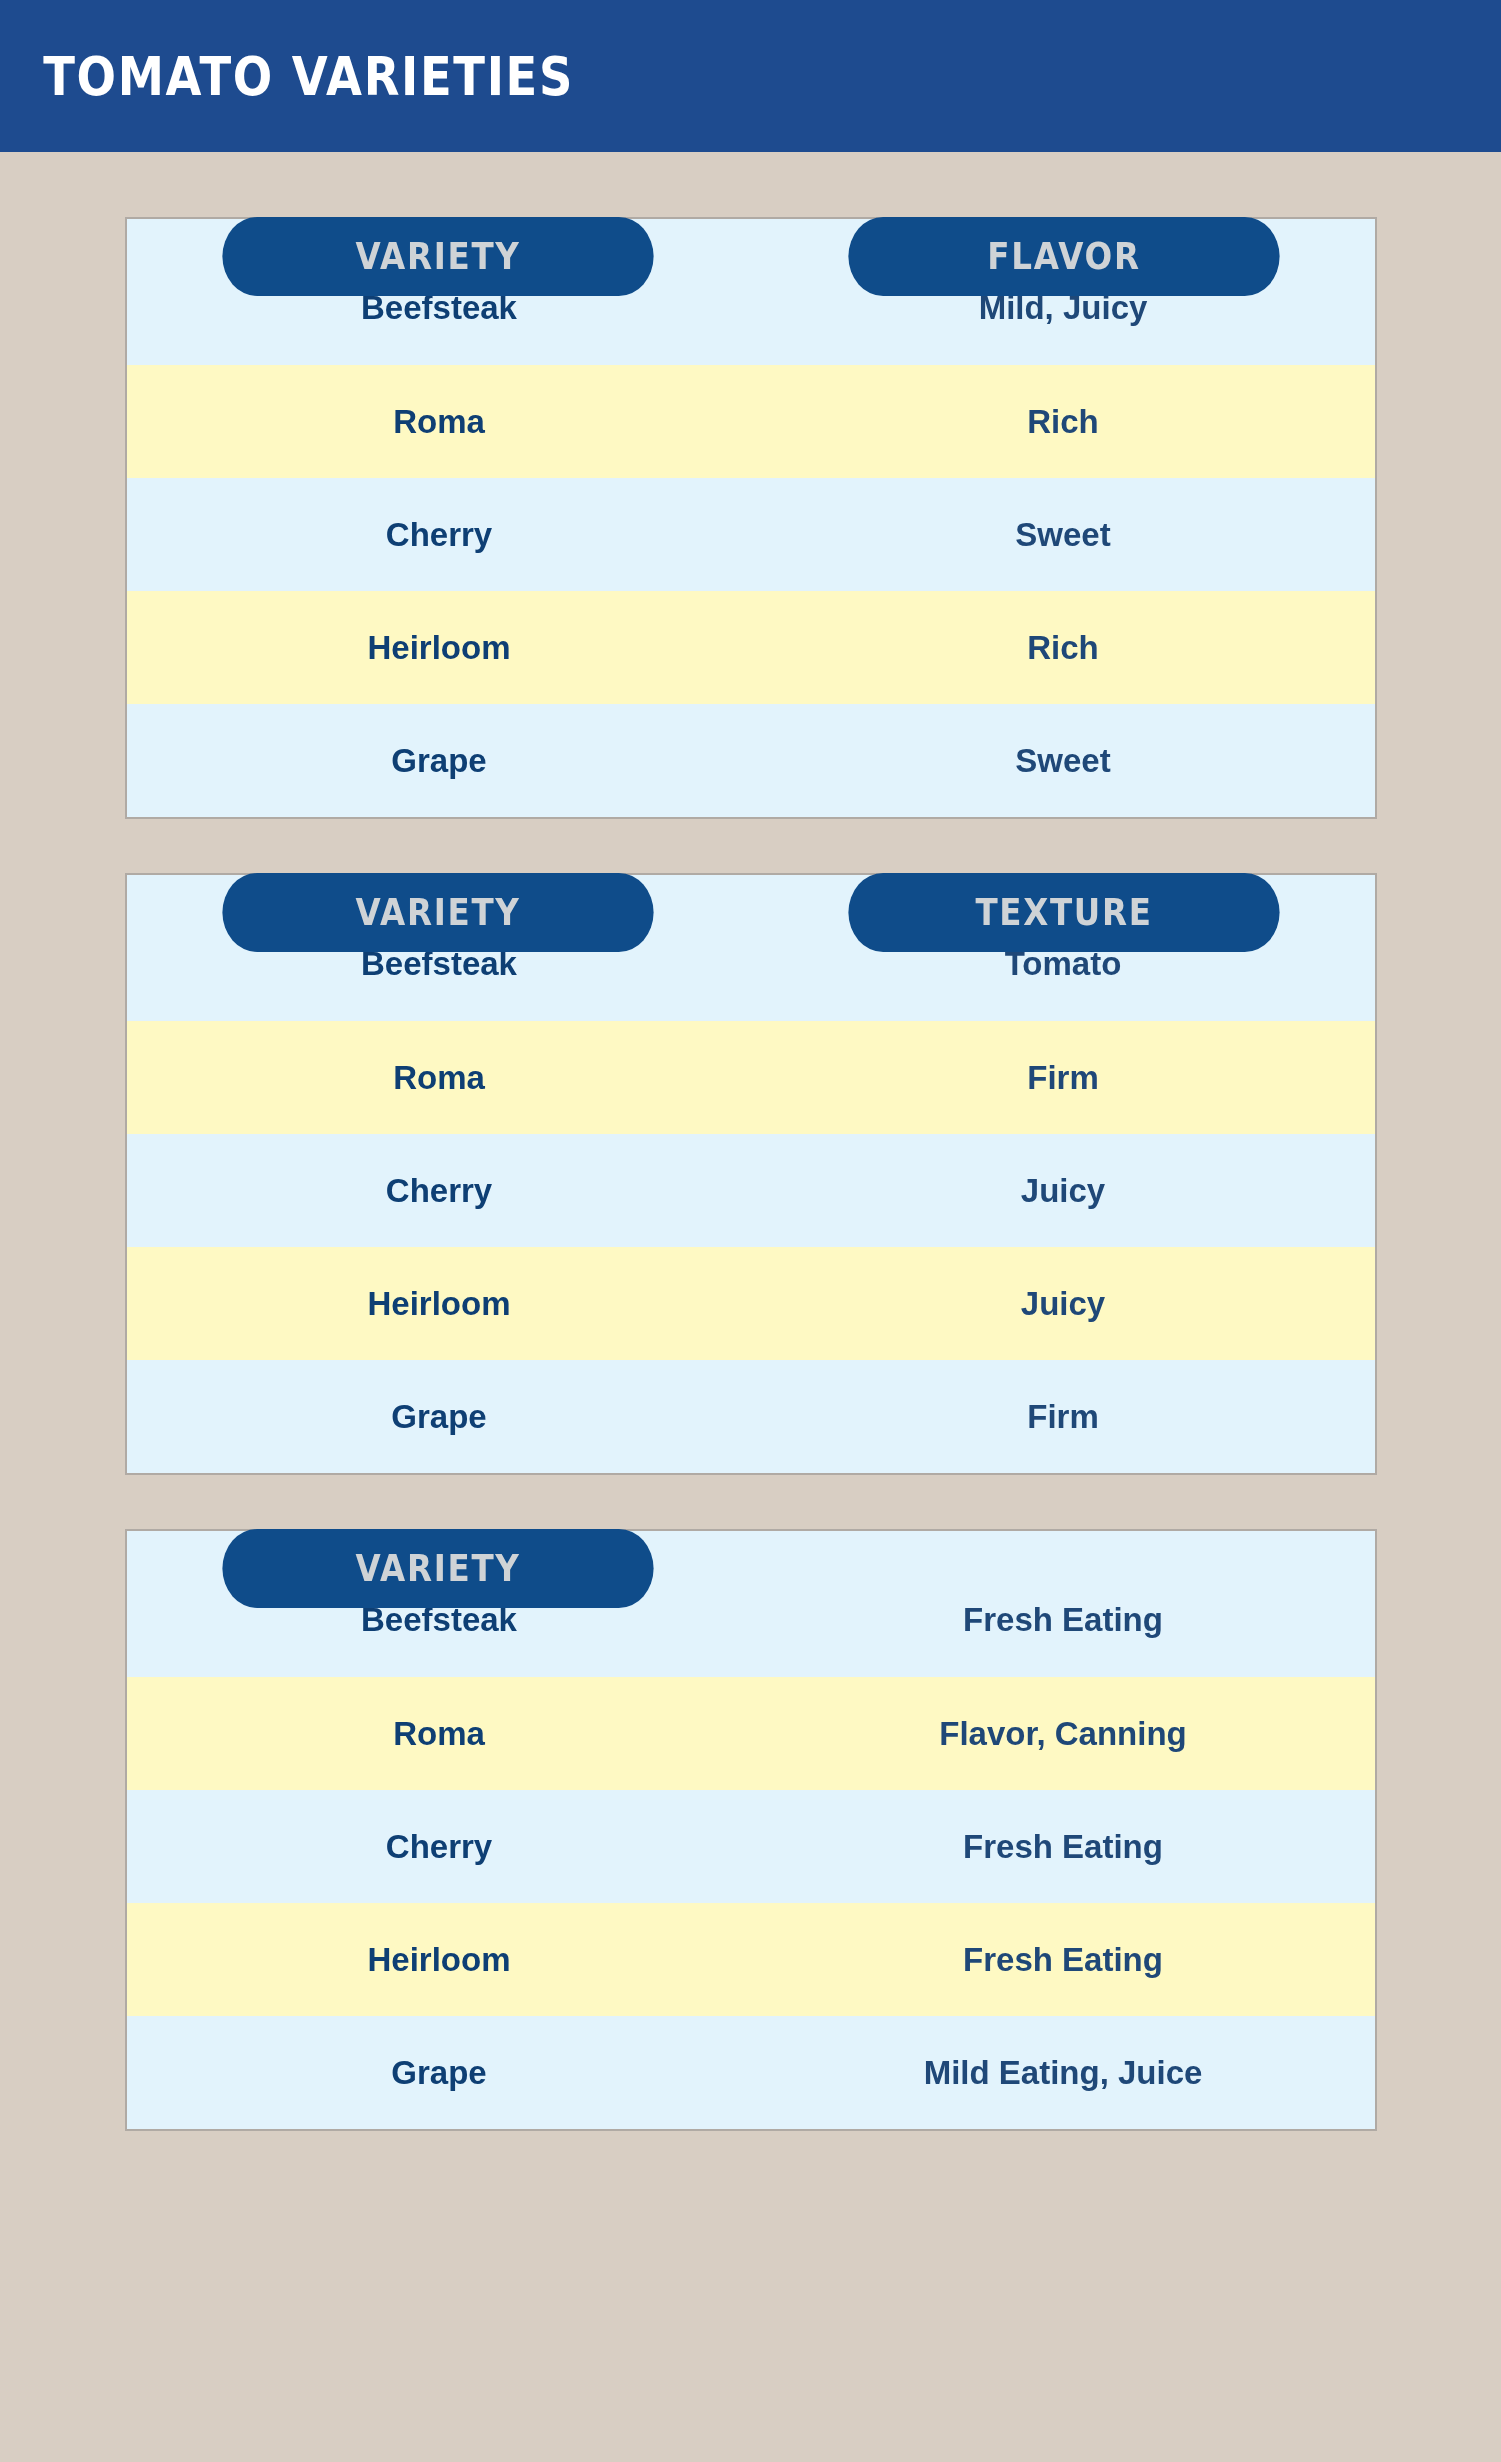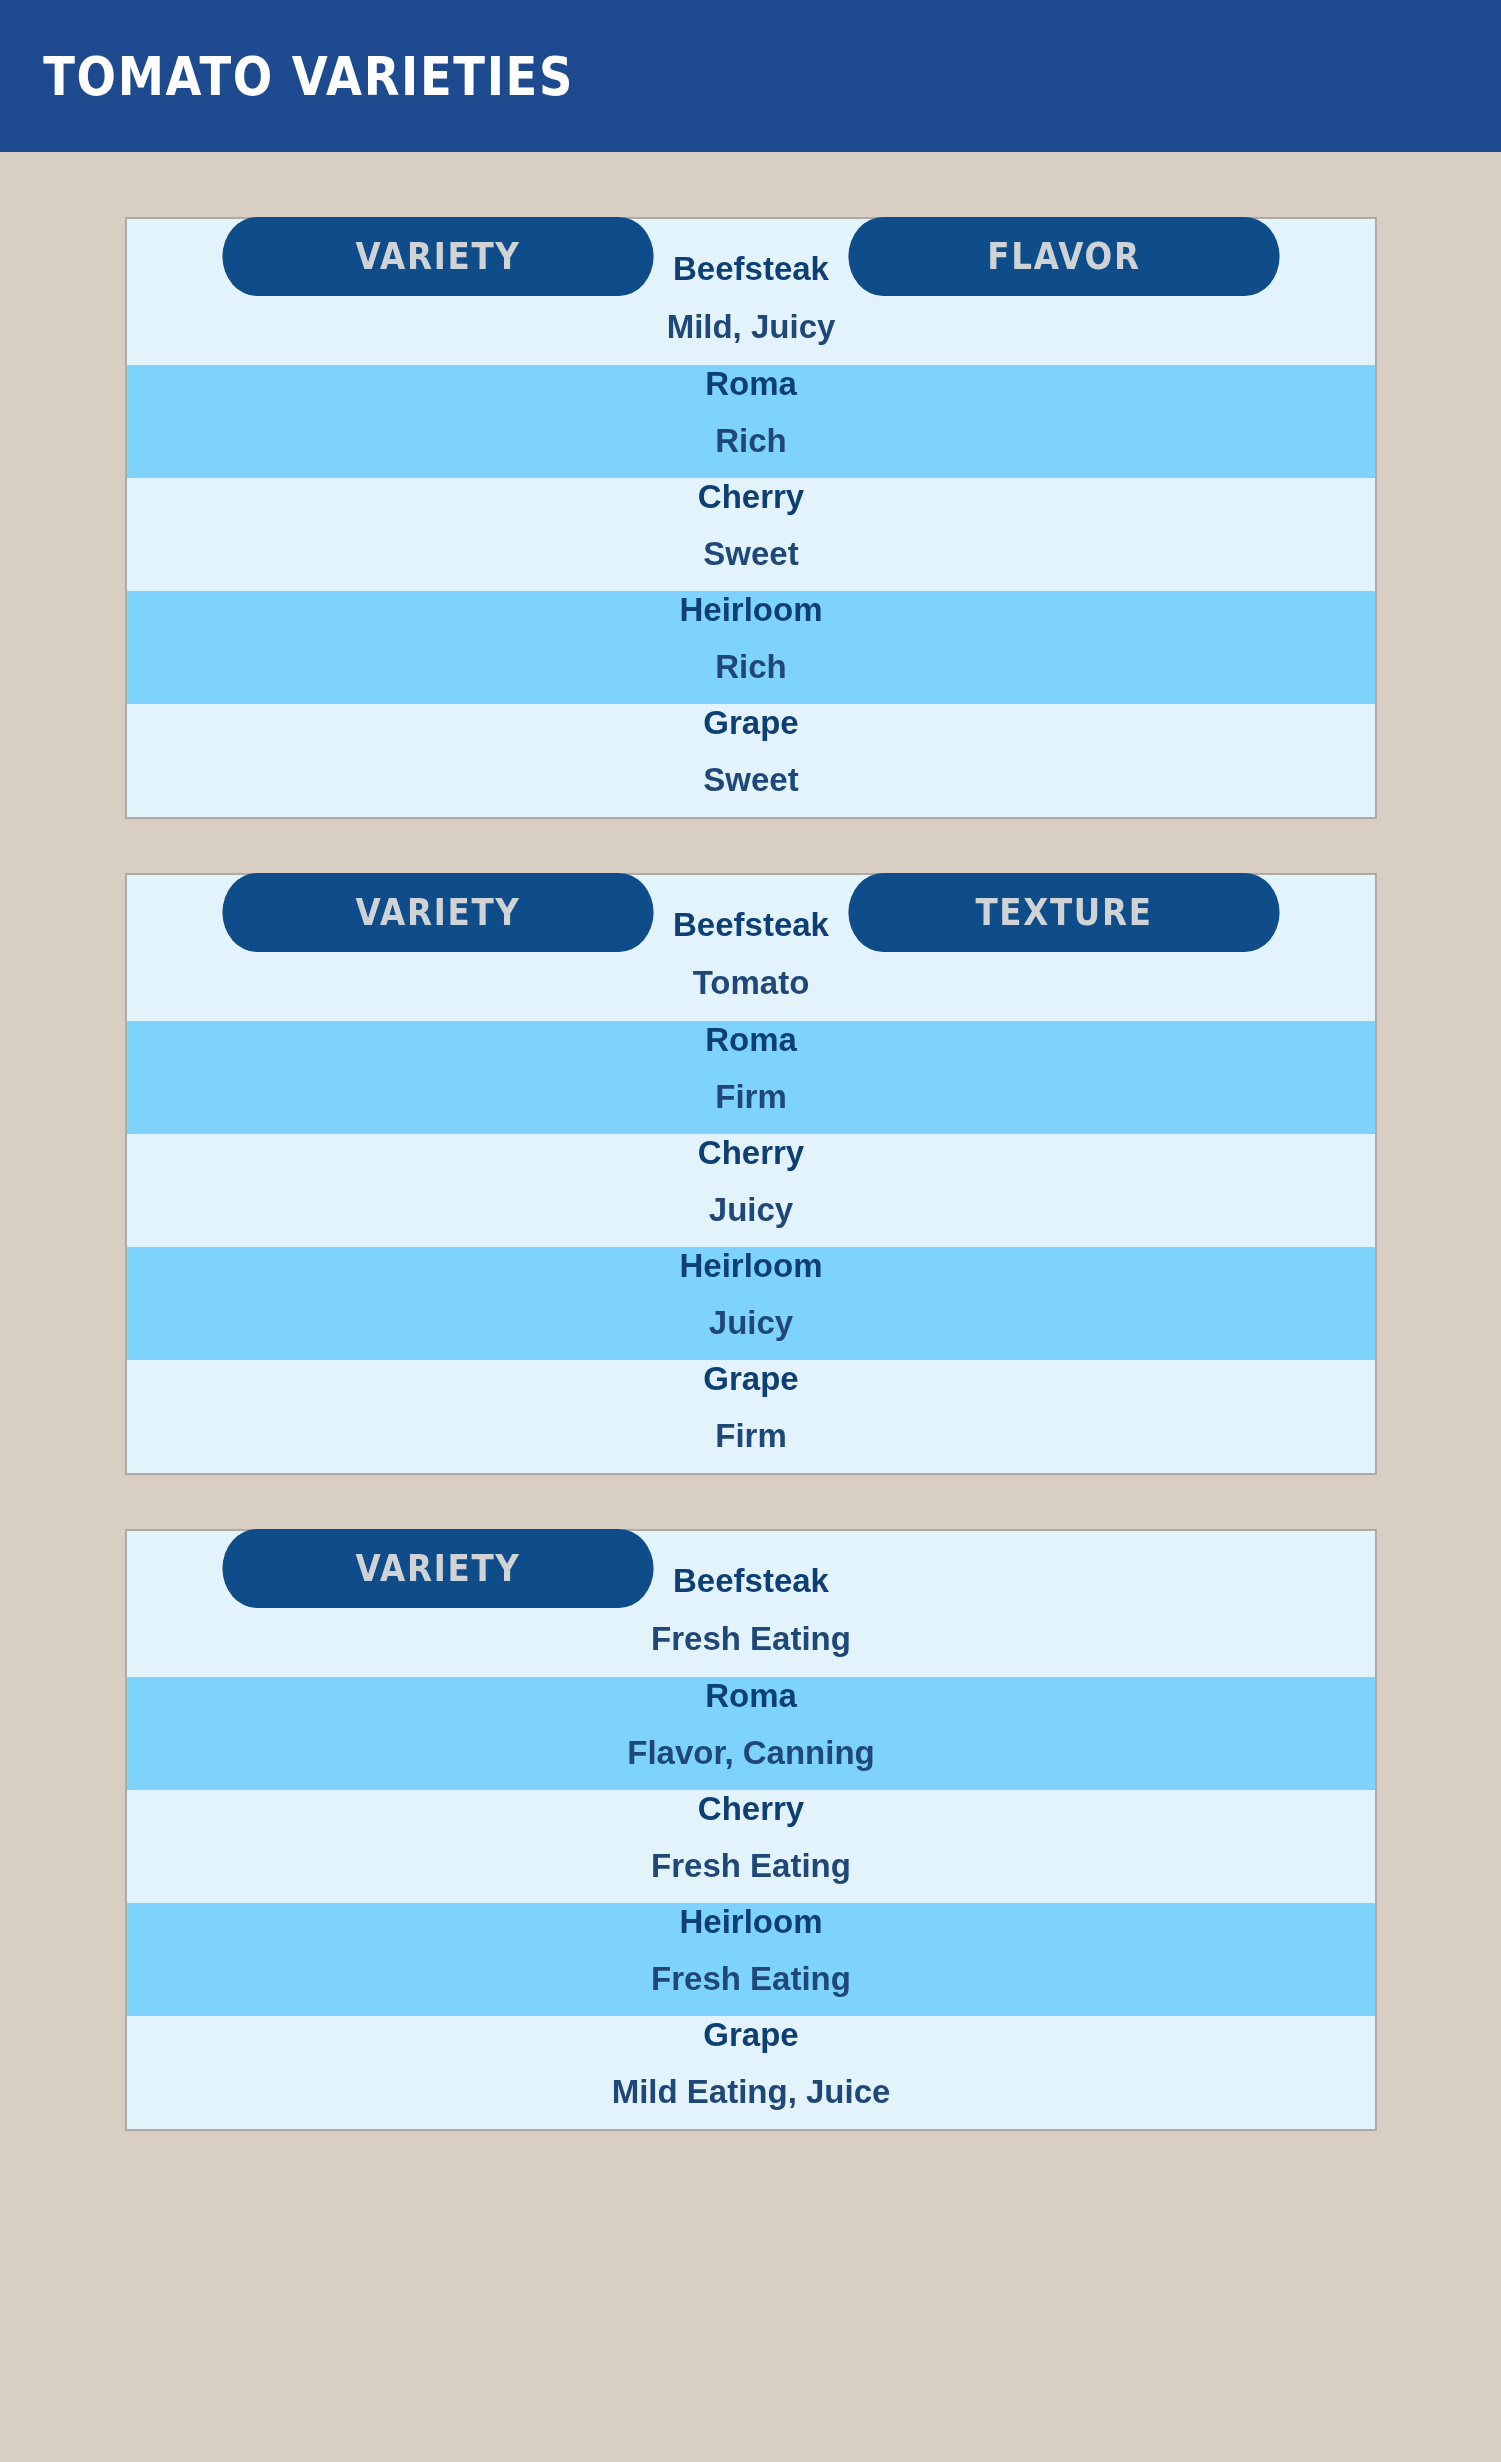--- a/index.html
+++ b/index.html
@@ -87,24 +87,23 @@
     letter-spacing: 1.9px;
     text-transform: uppercase;
     transform: scaleX(0.88);
     pointer-events: auto;
   }
 
   .data-row {
     display: flex;
     height: 113px;
     align-items: center;
-    flex-direction: column;
   }
   .data-row.odd { background: #e2f3fc; }
-  .data-row.even { background: #7dd3fc; }
+  .data-row.even { background: #fef9c3; }
   .data-row:first-child { height: 146px; padding-top: 31px; }
 
   .cell {
     flex: 0 0 50%;
     text-align: center;
     font-size: 33px;
     color: #1b3f72;
   }
   .cell.variety {
     font-weight: bold;

